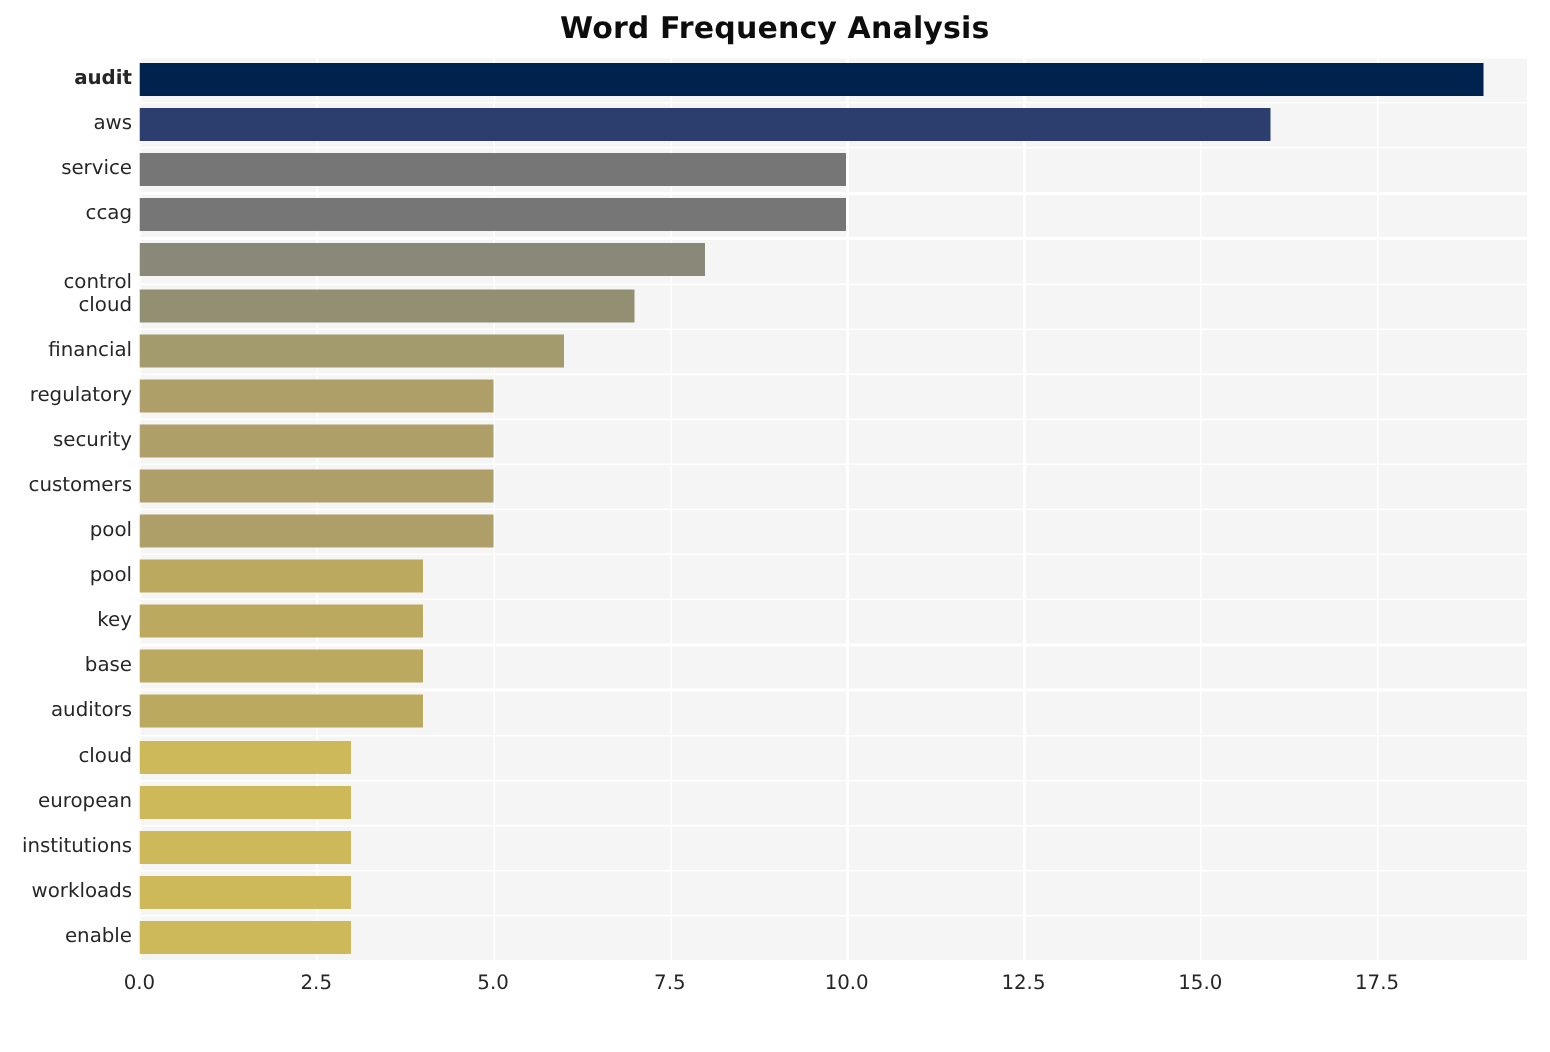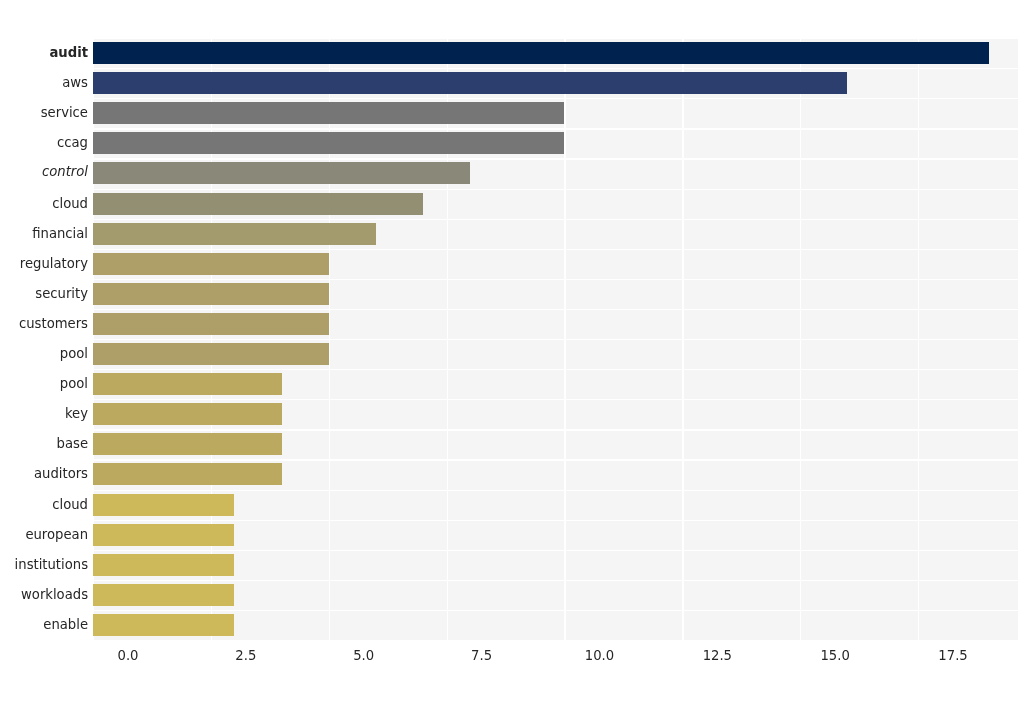--- a/index.html
+++ b/index.html
@@ -75,21 +75,20 @@
     font-size: 13.2px;
     color: #262626;
     line-height: 14px;
   }
   #xlabels {
     position: absolute;
     left: 0;
     top: 648px;
     width: 830px;
     height: 24px;
-    margin-left: 35px;
   }
   .xtick {
     position: absolute;
     top: 0;
     width: 60px;
     margin-left: -30px;
     text-align: center;
     font-size: 13.2px;
     color: #262626;
   }
@@ -101,20 +100,21 @@
     text-align: center;
     font-size: 13.8px;
     color: #262626;
   }
 </style>
 </head>
 <body>
 
 <div id="figure">
 
+  <div id="chart-title">Word Frequency Analysis</div>
 
   <div id="plot-area">
       <div class="hgrid" style="top: 0px;"></div>
       <div class="hgrid" style="top: 30.1px;"></div>
       <div class="hgrid" style="top: 60.2px;"></div>
       <div class="hgrid" style="top: 90.3px;"></div>
       <div class="hgrid" style="top: 120.4px;"></div>
       <div class="hgrid" style="top: 150.5px;"></div>
       <div class="hgrid" style="top: 180.6px;"></div>
       <div class="hgrid" style="top: 210.7px;"></div>
@@ -158,21 +158,21 @@
       <div class="bar" title="institutions: 3" style="left: 0px; top: 515.75px; width: 141.437px; background: rgb(205, 185, 90);"></div>
       <div class="bar" title="workloads: 3" style="left: 0px; top: 545.85px; width: 141.437px; background: rgb(205, 185, 90);"></div>
       <div class="bar" title="enable: 3" style="left: 0px; top: 575.95px; width: 141.437px; background: rgb(205, 185, 90);"></div>
     </div>
 
   <div id="ylabels">
       <div class="ytick" style="top: 8.05px; font-weight: bold;">audit</div>
       <div class="ytick" style="top: 38.15px;">aws</div>
       <div class="ytick" style="top: 68.25px;">service</div>
       <div class="ytick" style="top: 98.35px;">ccag</div>
-      <div class="ytick" style="top: 127px; font-style: italic;">control</div>
+      <div class="ytick" style="top: 144px;">control</div>
       <div class="ytick" style="top: 158.55px;">cloud</div>
       <div class="ytick" style="top: 188.65px;">financial</div>
       <div class="ytick" style="top: 218.75px;">regulatory</div>
       <div class="ytick" style="top: 248.85px;">security</div>
       <div class="ytick" style="top: 278.95px;">customers</div>
       <div class="ytick" style="top: 309.05px;">pool</div>
       <div class="ytick" style="top: 339.15px;">pool</div>
       <div class="ytick" style="top: 369.25px;">key</div>
       <div class="ytick" style="top: 399.35px;">base</div>
       <div class="ytick" style="top: 429.45px;">auditors</div>

